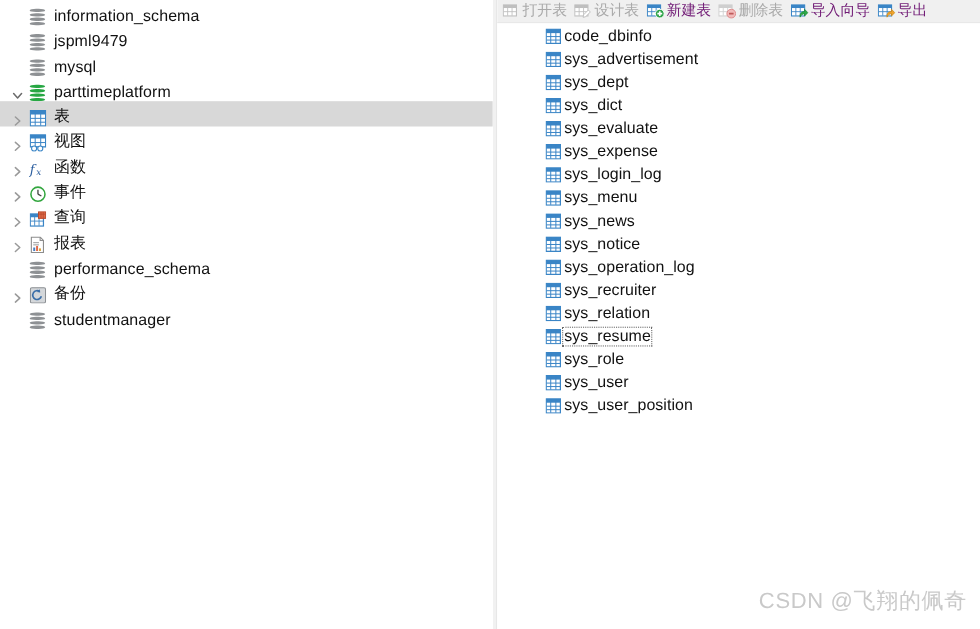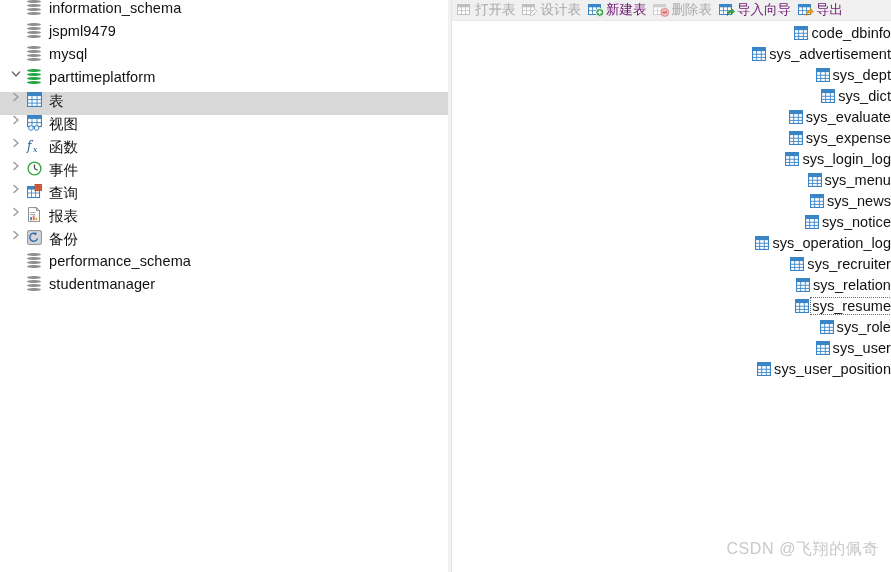--- a/index.html
+++ b/index.html
@@ -49,21 +49,21 @@
 
   
   .tree {
     padding: 0;
     margin: 0;
     list-style: none;
   }
   .tree-row {
     height: 23px;
     display: flex;
-    align-items: flex-start;
+    align-items: flex-end;
     white-space: nowrap;
     cursor: default;
     position: relative;
   }
   .tree-row.selected {
     background: #d8d8d8;
   }
   .tree-row .twisty {
     width: 16px;
     flex: 0 0 16px;
@@ -155,21 +155,20 @@
     margin: 0;
     list-style: none;
   }
   .tl-row {
     height: 21px;
     display: flex;
     align-items: center;
     padding-left: 2px;
     white-space: nowrap;
     cursor: default;
-    justify-content: flex-end;
   }
   .tl-row .tl-icon {
     width: 18px;
     flex: 0 0 18px;
     display: flex;
     align-items: center;
     justify-content: center;
   }
   .tl-row .tl-label {
     font-size: 14.5px;
@@ -180,21 +179,21 @@
   .tl-row.focused .tl-label {
     outline: 1px dotted #6b6b6b;
     outline-offset: 0px;
   }
 
   
   #watermark {
     position: absolute;
     right: 12px;
     bottom: 12px;
-    font-size: 16px;
+    font-size: 20px;
     color: #c9c9c9;
     letter-spacing: 0.6px;
     user-select: none;
     pointer-events: none;
     font-family: "Liberation Sans", "DejaVu Sans", sans-serif;
   }
 </style>
 </head>
 <body>
 
@@ -353,46 +352,46 @@
               <path d="M9.5 0.6 v3 h3" fill="none" stroke="#8d8d8d" stroke-width="1"></path>
               <line x1="3.2" y1="5.6" x2="8.4" y2="5.6" stroke="#9a9a9a" stroke-width="0.9"></line>
               <line x1="3.2" y1="7.6" x2="8.4" y2="7.6" stroke="#9a9a9a" stroke-width="0.9"></line>
               <rect x="3.2" y="10" width="1.8" height="3.2" fill="#4a7fc1"></rect>
               <rect x="5.8" y="8.6" width="1.8" height="4.6" fill="#e06a4a"></rect>
               <rect x="8.4" y="10.8" width="1.8" height="2.4" fill="#d8a33a"></rect>
             </svg>
           </span>
           <span class="node-label">报表</span>
         </li>
+        <li class="tree-row level-0">
+          <span class="twisty"></span>
+          <span class="node-icon">
+            <span class="cyl gray">
+              <i></i>
+              <i></i>
+              <i></i>
+              <i></i>
+            </span>
+          </span>
+          <span class="node-label">performance_schema</span>
+        </li>
         <li class="tree-row level-1">
           <span class="twisty">
             <svg width="10" height="10" viewBox="0 0 10 10" xmlns="http://www.w3.org/2000/svg">
               <path d="M3 1.4 L7 5 L3 8.6" fill="none" stroke="#9a9a9a" stroke-width="1.4" stroke-linecap="round" stroke-linejoin="round"></path>
             </svg>
           </span>
           <span class="node-icon">
             <svg width="15" height="15" viewBox="0 0 15 15" xmlns="http://www.w3.org/2000/svg">
               <rect x="0.6" y="0.6" width="13.8" height="13.8" rx="1.4" fill="#d4d7da" stroke="#8b8f93" stroke-width="1"></rect>
               <path d="M10.6 8.4 a4 4 0 1 1 -1.4 -4.3" fill="none" stroke="#3a6ea8" stroke-width="1.5"></path>
               <path d="M9.0 2.0 l0.6 2.9 l-2.9 -0.5 z" fill="#3a6ea8"></path>
             </svg>
           </span>
           <span class="node-label">备份</span>
-        </li>
-        <li class="tree-row level-0">
-          <span class="twisty"></span>
-          <span class="node-icon">
-            <span class="cyl gray">
-              <i></i>
-              <i></i>
-              <i></i>
-              <i></i>
-            </span>
-          </span>
-          <span class="node-label">performance_schema</span>
         </li>
         <li class="tree-row level-0">
           <span class="twisty"></span>
           <span class="node-icon">
             <span class="cyl gray">
               <i></i>
               <i></i>
               <i></i>
               <i></i>
             </span>

